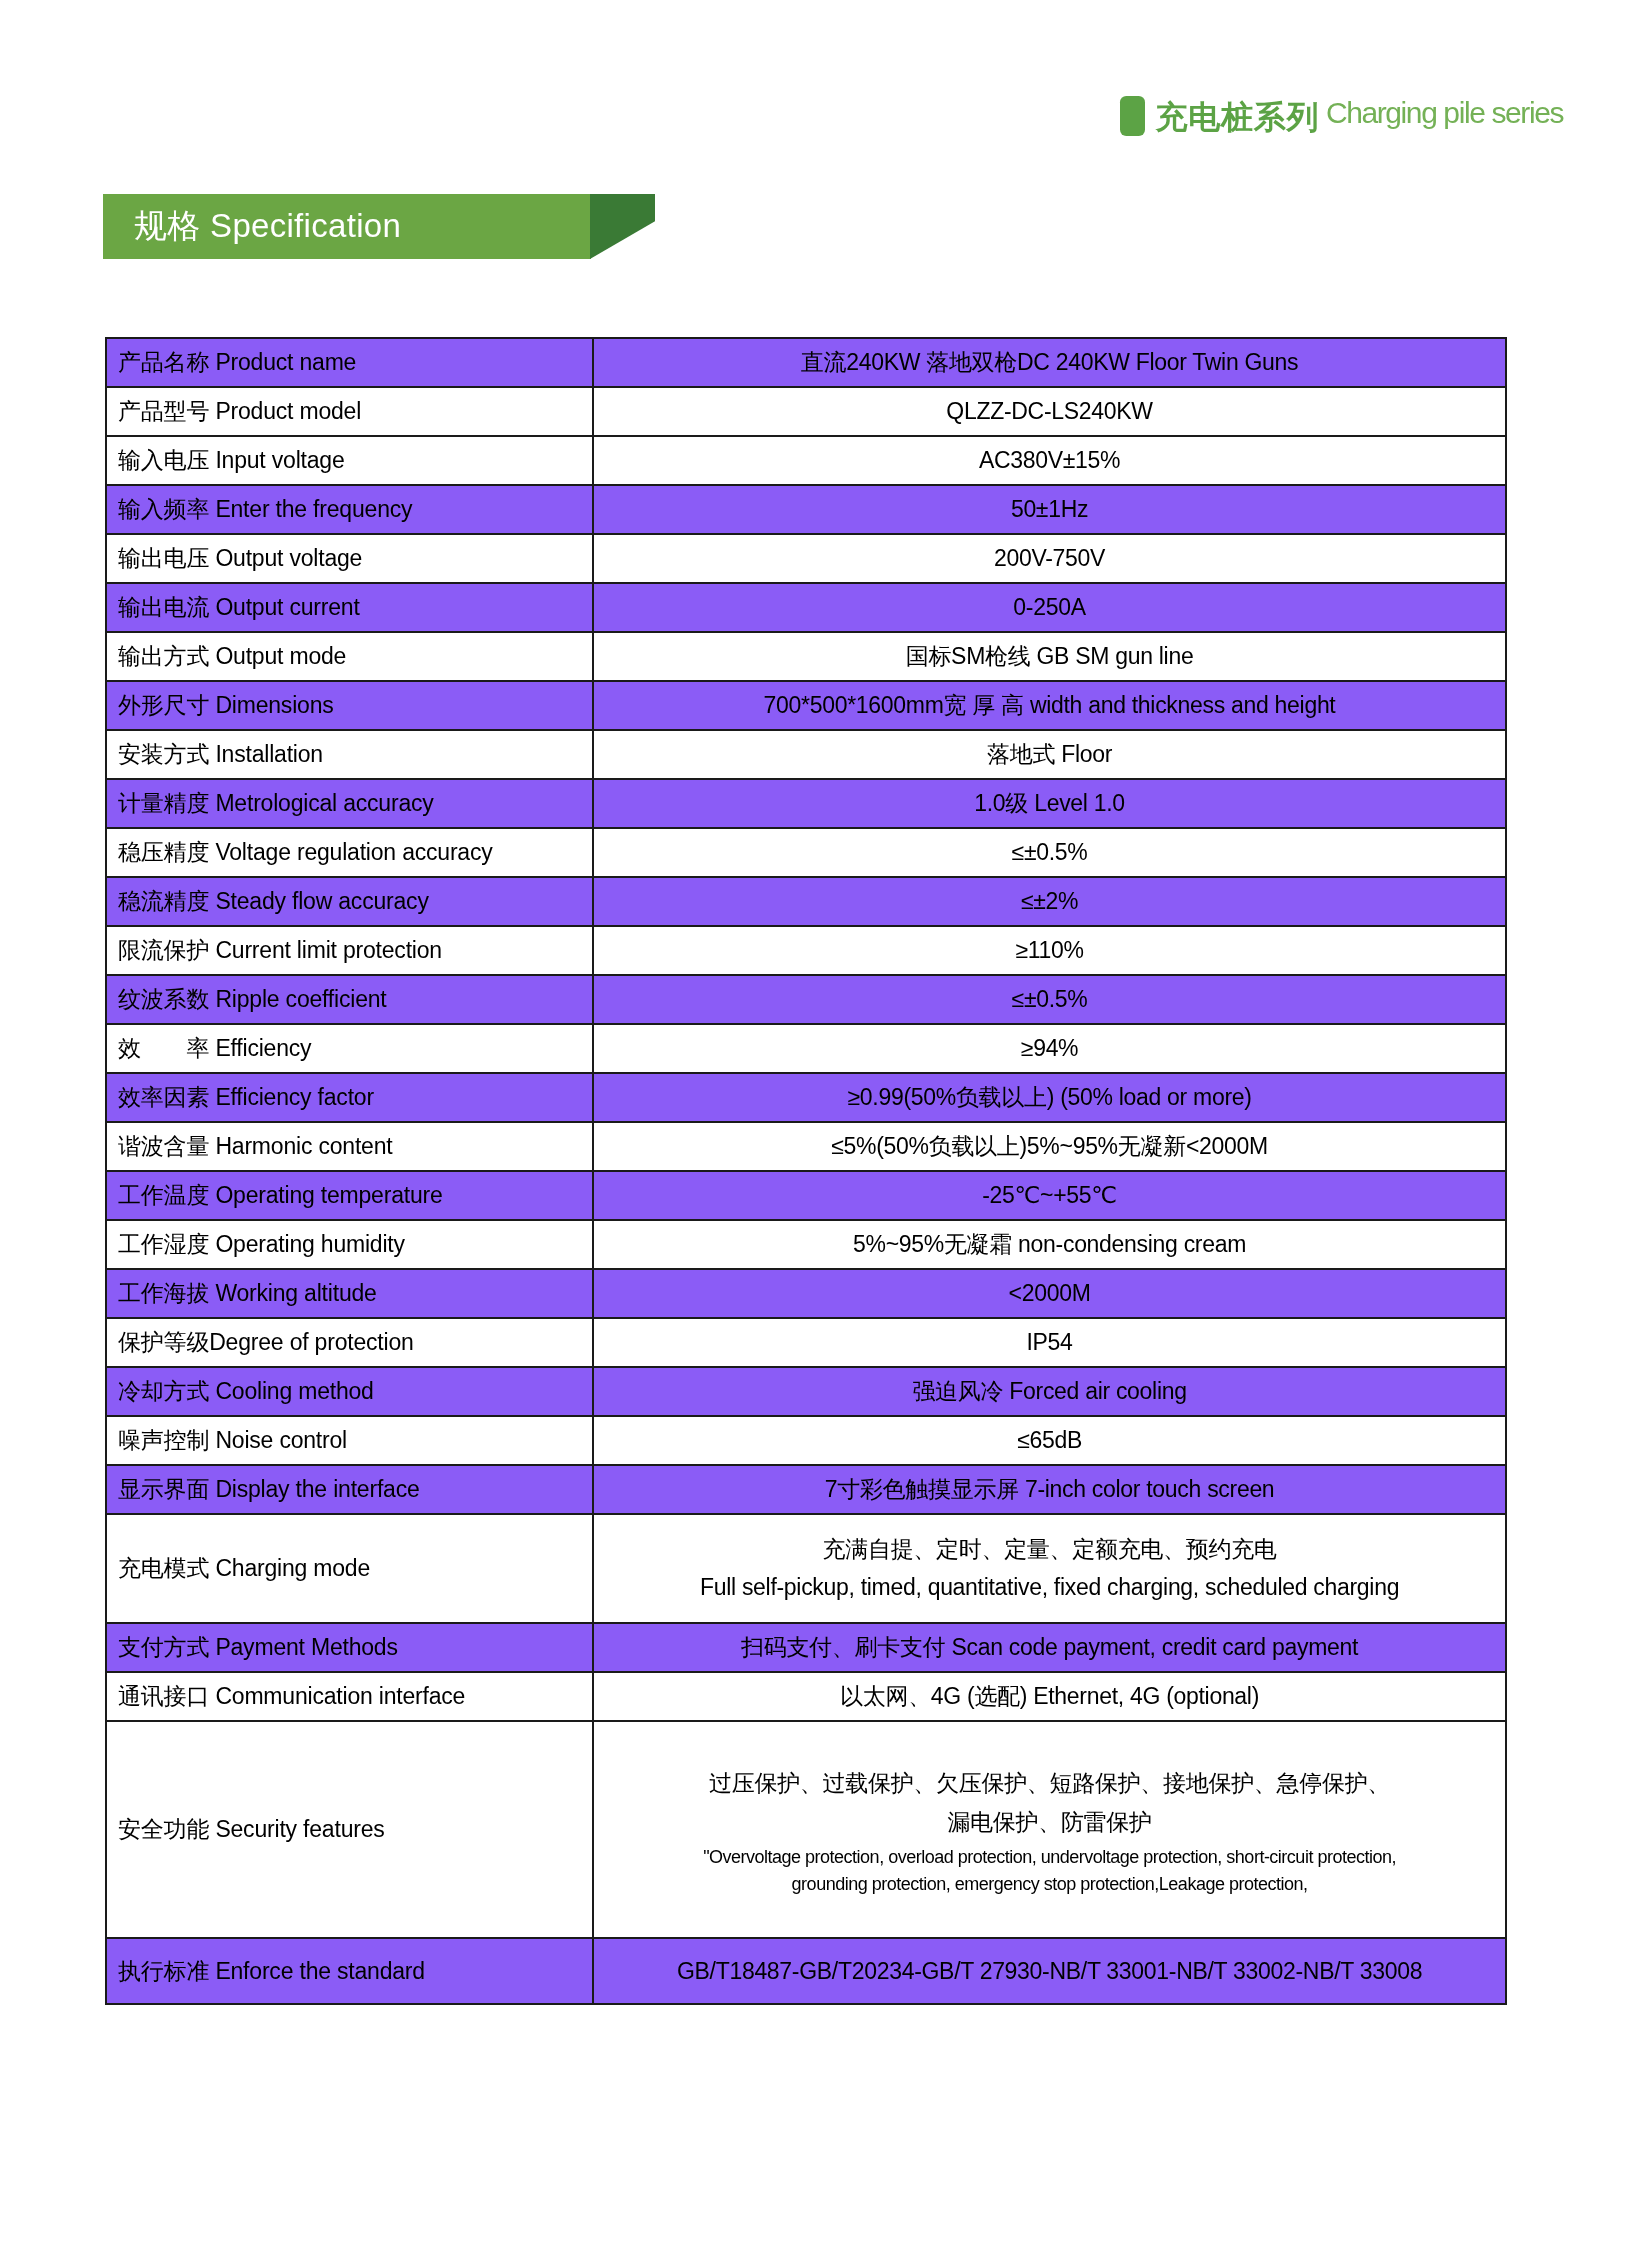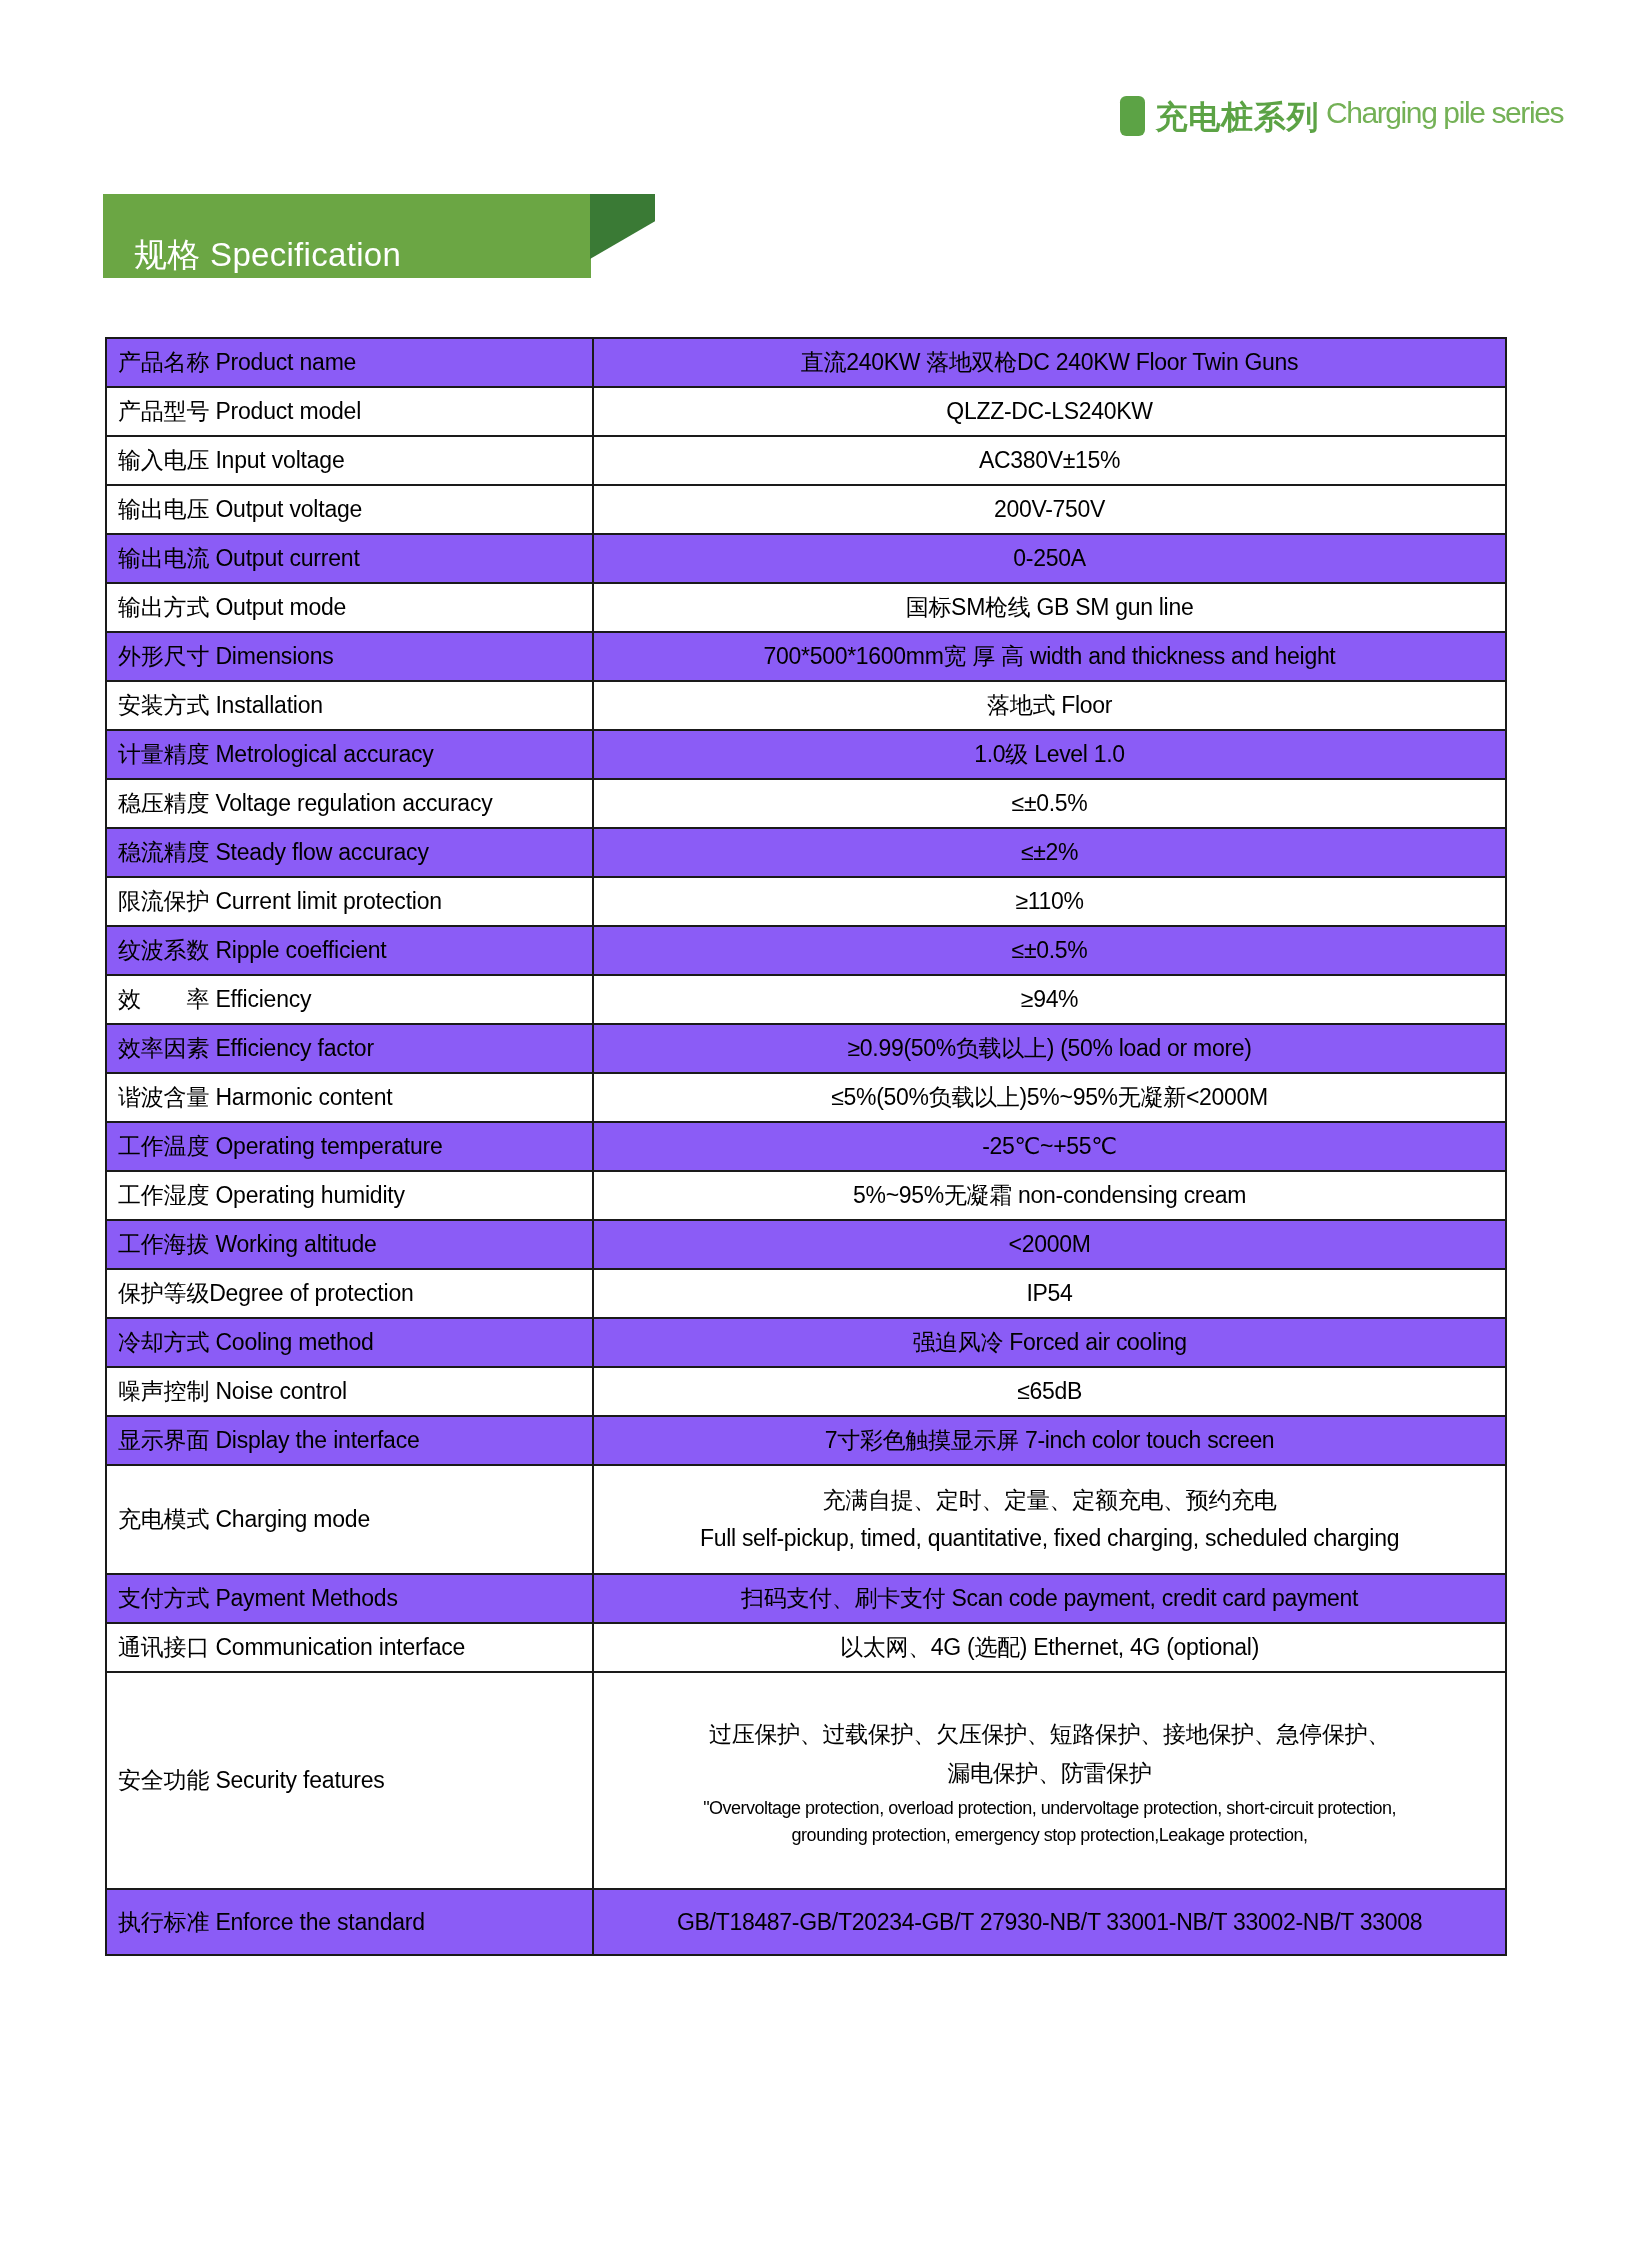--- a/index.html
+++ b/index.html
@@ -45,24 +45,24 @@
     margin-left: 6.8px;
     letter-spacing: -1.4px;
   }
 
   
   .bar {
     position: absolute;
     left: 103px;
     top: 194px;
     width: 488px;
-    height: 84px;
+    height: 65px;
     background: #6ba644;
     display: flex;
-    align-items: flex-end;
+    align-items: center;
   }
   .bar-label {
     color: #ffffff;
     font-size: 33px;
     font-weight: 400;
     padding-left: 31px;
     letter-spacing: 0.3px;
     white-space: nowrap;
   }
   .bar-fold {
@@ -140,20 +140,24 @@
           <td class="value">直流240KW 落地双枪DC 240KW Floor Twin Guns</td>
         </tr>
         <tr class="white">
           <td class="label">产品型号  Product model</td>
           <td class="value">QLZZ-DC-LS240KW</td>
         </tr>
         <tr class="white">
           <td class="label">输入电压  Input voltage</td>
           <td class="value">AC380V±15%</td>
         </tr>
+        <tr class="green">
+          <td class="label">输入频率  Enter the frequency</td>
+          <td class="value">50±1Hz</td>
+        </tr>
         <tr class="white">
           <td class="label">输出电压 Output voltage</td>
           <td class="value">200V-750V</td>
         </tr>
         <tr class="green">
           <td class="label">输出电流 Output current</td>
           <td class="value">0-250A</td>
         </tr>
         <tr class="white">
           <td class="label">输出方式 Output mode</td>

